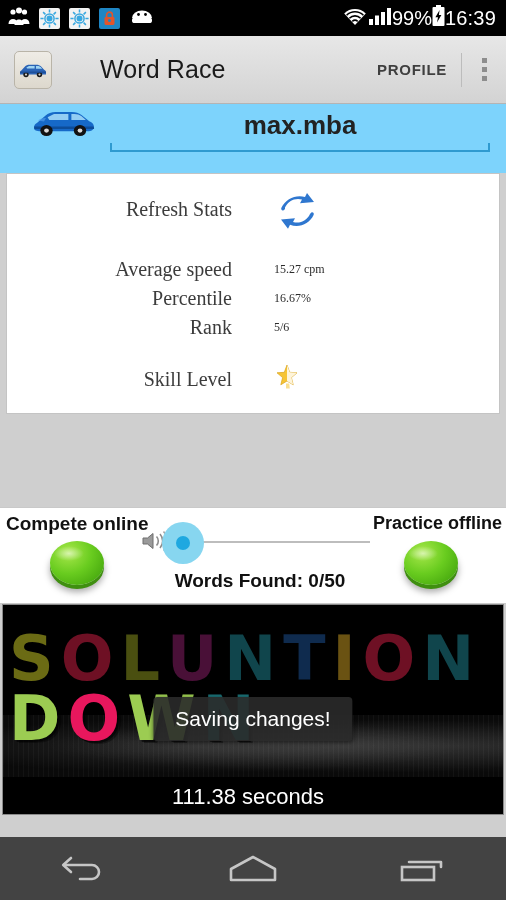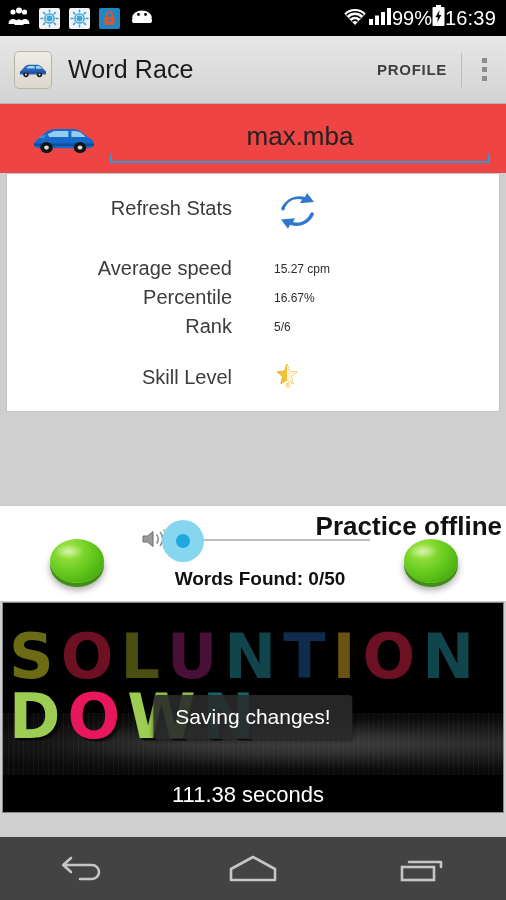--- a/index.html
+++ b/index.html
@@ -24,20 +24,21 @@
   }
   .status-batt-txt { color:#fff; font-size:20px; }
   .tile { width:21px; height:21px; border-radius:2px; }
 
   
   .actionbar {
     height:68px; background:linear-gradient(#e7e7e7,#dcdcdc 55%,#d3d3d3);
     border-bottom:1px solid #b4b4b4;
     display:flex; align-items:center; padding-left:14px;
     box-shadow:0 1px 2px rgba(0,0,0,.14);
+    gap:32px;
   }
   .app-icon {
     width:38px; height:38px; border-radius:5px;
     background:linear-gradient(#efece6,#ddd8cd);
     border:1px solid #b9b4a8;
     display:flex; align-items:center; justify-content:center;
     flex:0 0 auto;
   }
   .app-title {
     font-size:25px; color:#1a1a1a; margin-left:16px; font-weight:400;
@@ -50,22 +51,23 @@
   }
   .ab-div { width:1px; height:34px; background:#bcbcbc; }
   .overflow {
     width:44px; height:100%; display:flex; flex-direction:column;
     align-items:center; justify-content:center; gap:4px;
   }
   .odot { width:5px; height:5px; background:#8d8d8d; }
 
   
   .userbar {
-    height:69px; background:#ef4444; display:flex; align-items:center;
+    height:69px; background:#7dd3fc; display:flex; align-items:flex-start;
     padding:0 16px 0 24px;
+    font-weight:bold;
   }
   .car-wrap { width:80px; flex:0 0 auto; display:flex; align-items:center; justify-content:center; }
   .uname-field { flex:1; margin-left:6px; position:relative; height:48px; }
   .uname-text {
     text-align:center; font-size:26px; color:#222; line-height:42px;
   }
   .uname-underline {
     position:absolute; left:0; right:0; bottom:0; height:2px; background:#2f9ad0;
   }
   .uname-underline:before, .uname-underline:after {
@@ -74,38 +76,38 @@
   .uname-underline:before { left:0; }
   .uname-underline:after  { right:0; }
 
   
   .stats-card {
     margin:0 6px; background:#fff; border:1px solid #c4c4c4;
     padding:14px 0 16px;
   }
   .stats-grid { display:table; width:100%; }
   .srow { display:table-row; }
-  .scell-l, .scell-r { display:table-cell; vertical-align:middle; }
+  .scell-l, .scell-r { display:table-cell; vertical-align:middle;font-family:Liberation Serif, serif; }
   .scell-l { width:50%; text-align:right; padding-right:20px; font-size:20px; color:#3c3c3c; }
   .scell-r { width:50%; text-align:left;  padding-left:20px; font-size:12px; color:#2c2c2c; }
   .refresh-row .scell-l { padding-bottom:6px; }
   .spacer-row td { height:18px; }
   .srow.tight .scell-l, .srow.tight .scell-r { padding-top:2px; padding-bottom:2px; }
 
   
   .gap { background:#cfcfcf; }
   .compete-card {
     background:#fff; border-top:1px solid #c9c9c9; border-bottom:1px solid #c9c9c9;
     height:97px; position:relative;
   }
   .label-left {
     position:absolute; left:6px; top:5px; font-size:19px; font-weight:bold; color:#111;
   }
   .label-right {
-    position:absolute; right:4px; top:5px; font-size:26px; font-weight:bold; color:#111;
+    position:absolute; right:4px; top:5px; font-size:18px; font-weight:bold; color:#111;
   }
   .gbtn { position:absolute; width:58px; height:52px; }
   .gbtn .dome {
     position:absolute; left:2px; top:0; width:54px; height:44px; border-radius:50%;
     background:radial-gradient(ellipse at 34% 26%, #a8e84b 0%, #69cc1f 46%, #4eb012 76%, #3e9a0c 100%);
     box-shadow:0 4px 0 #3f8f10, 0 7px 7px rgba(0,0,0,.35);
   }
   .gbtn .glow {
     position:absolute; left:6px; top:5px; width:30px; height:15px; border-radius:50%;
     background:radial-gradient(ellipse, rgba(255,255,255,.55), rgba(255,255,255,0) 70%);
@@ -338,20 +340,21 @@
           </svg>
         </td>
       </tr>
     </tbody>
       </table>
   </div>
 
   <div class="gap" style="height:93px;"></div>
 
   <div class="compete-card">
+    <div class="label-left">Compete online</div>
     <div class="label-right">Practice offline</div>
 
     <div class="gbtn" style="left:48px; top:33px;">
       <div class="dome"></div>
       <div class="glow"></div>
     </div>
 
     <div class="gbtn" style="right:46px; top:33px;">
       <div class="dome"></div>
       <div class="glow"></div>

